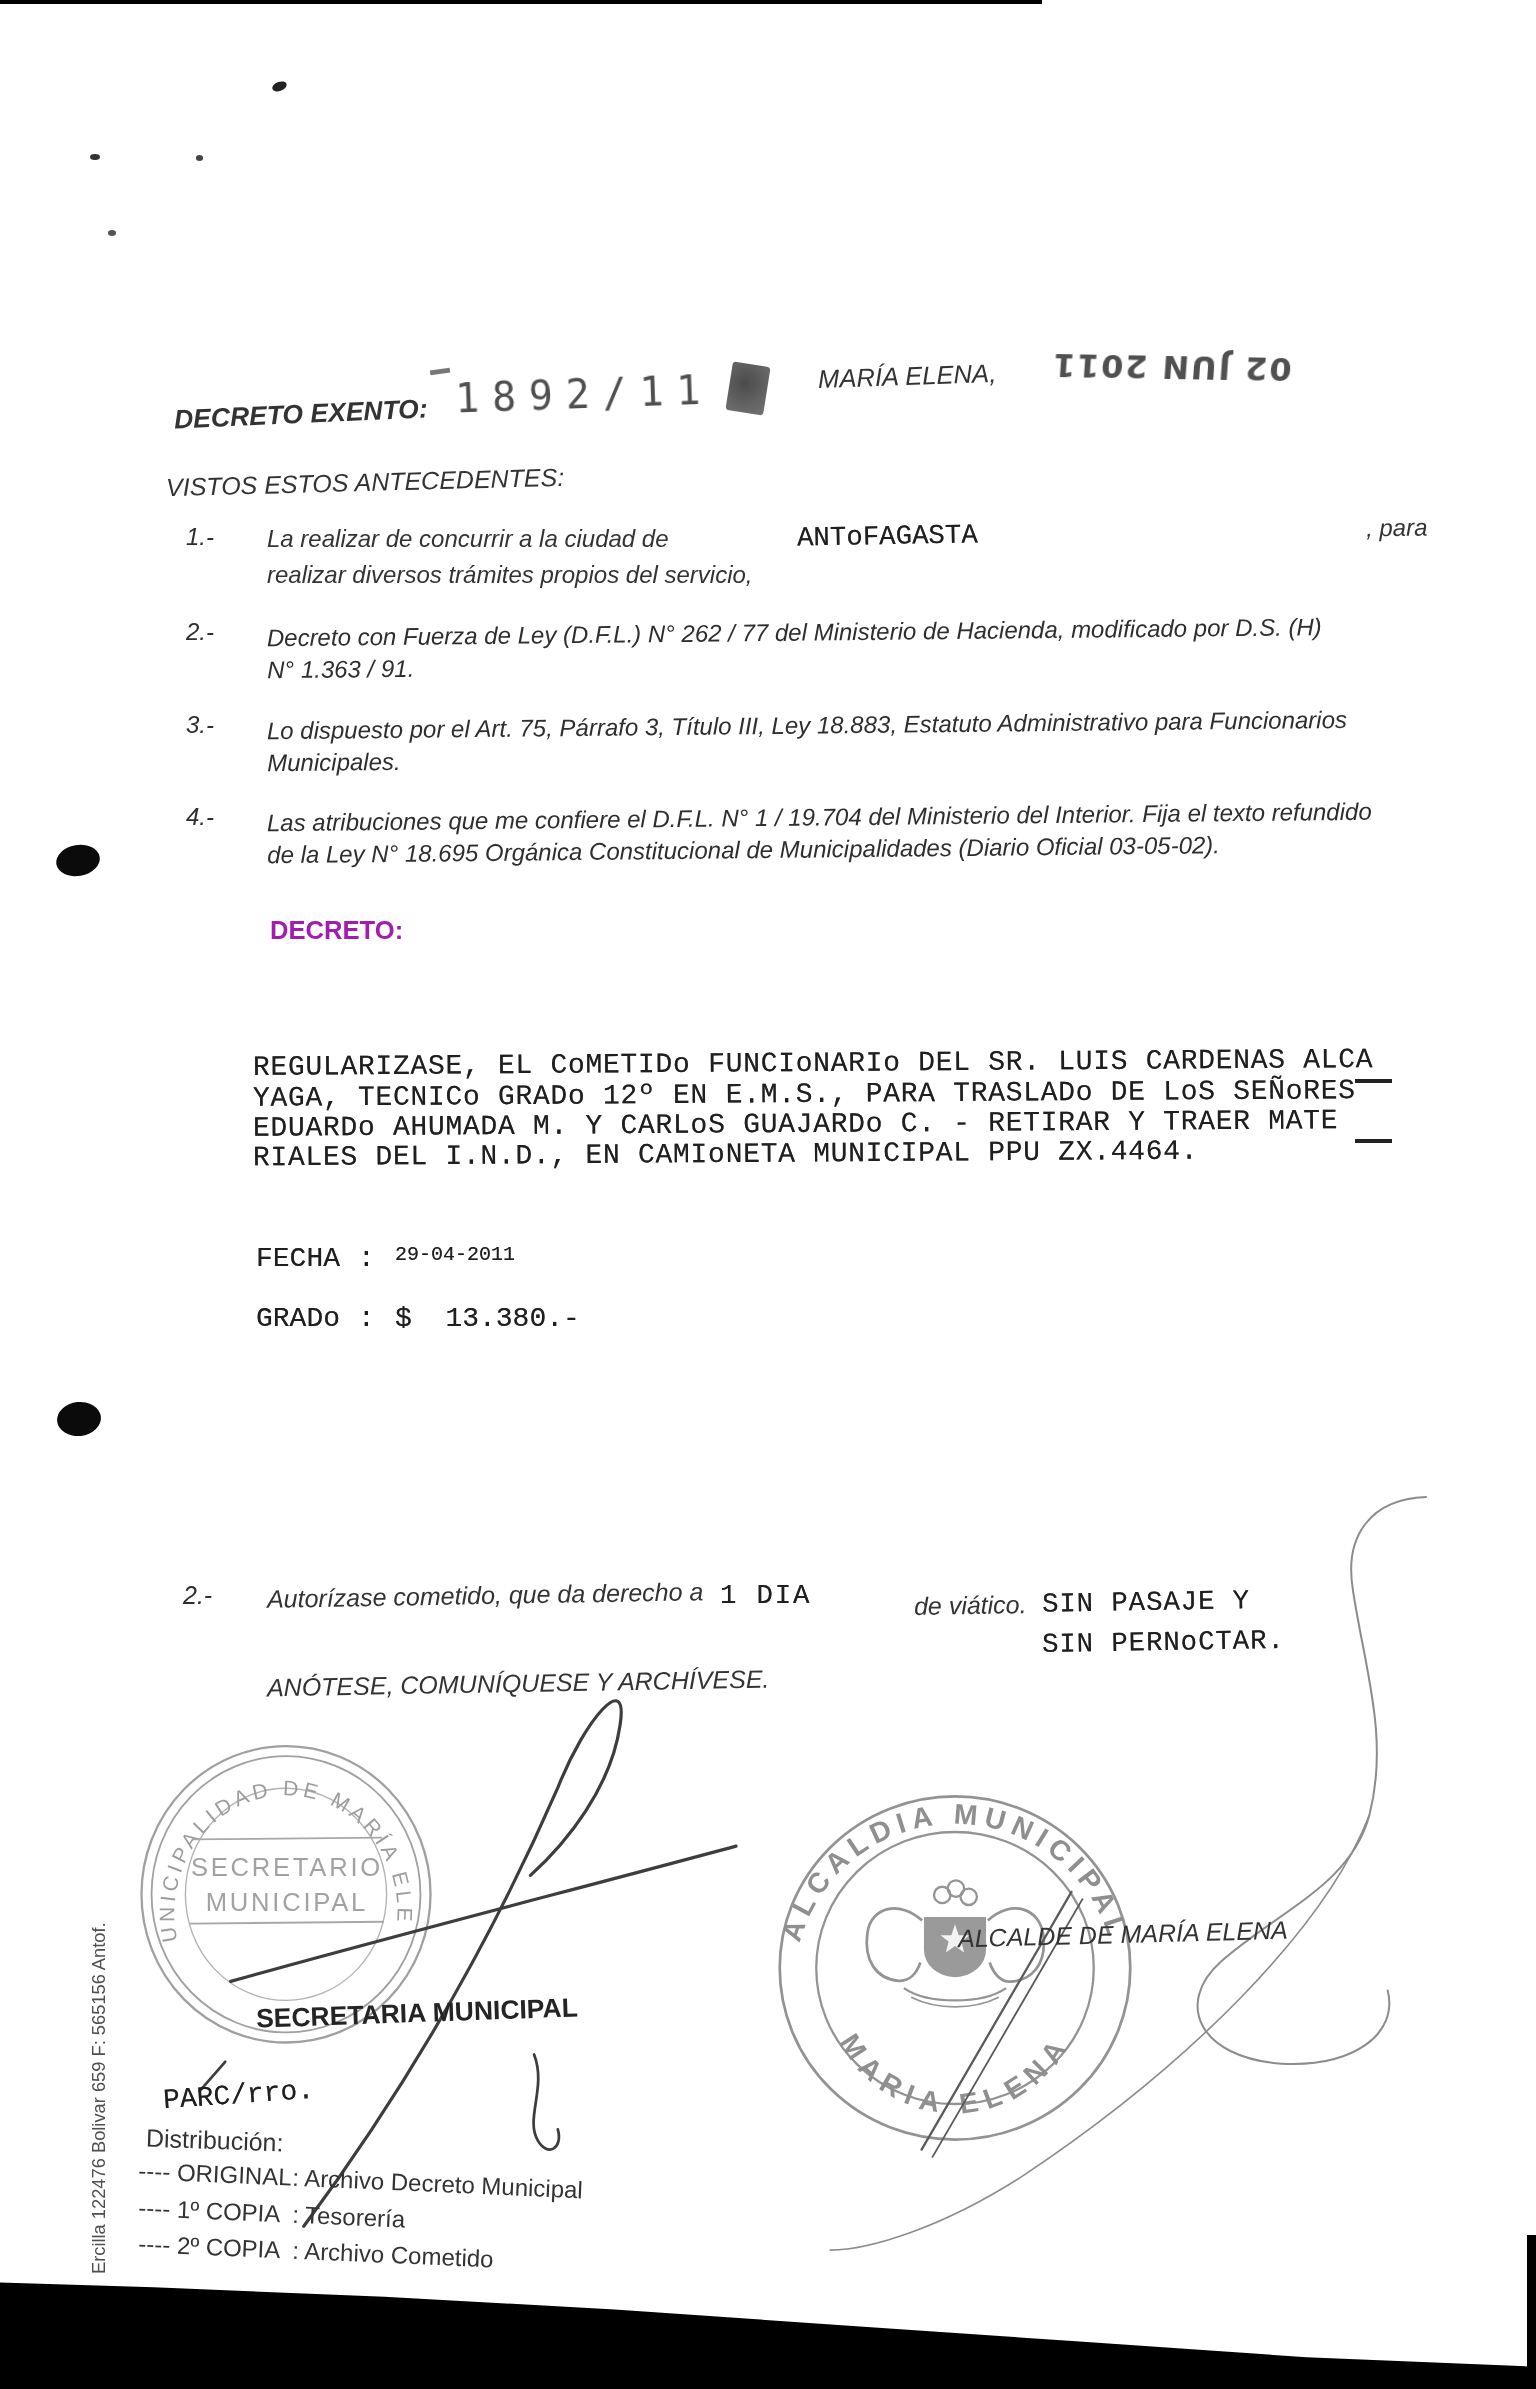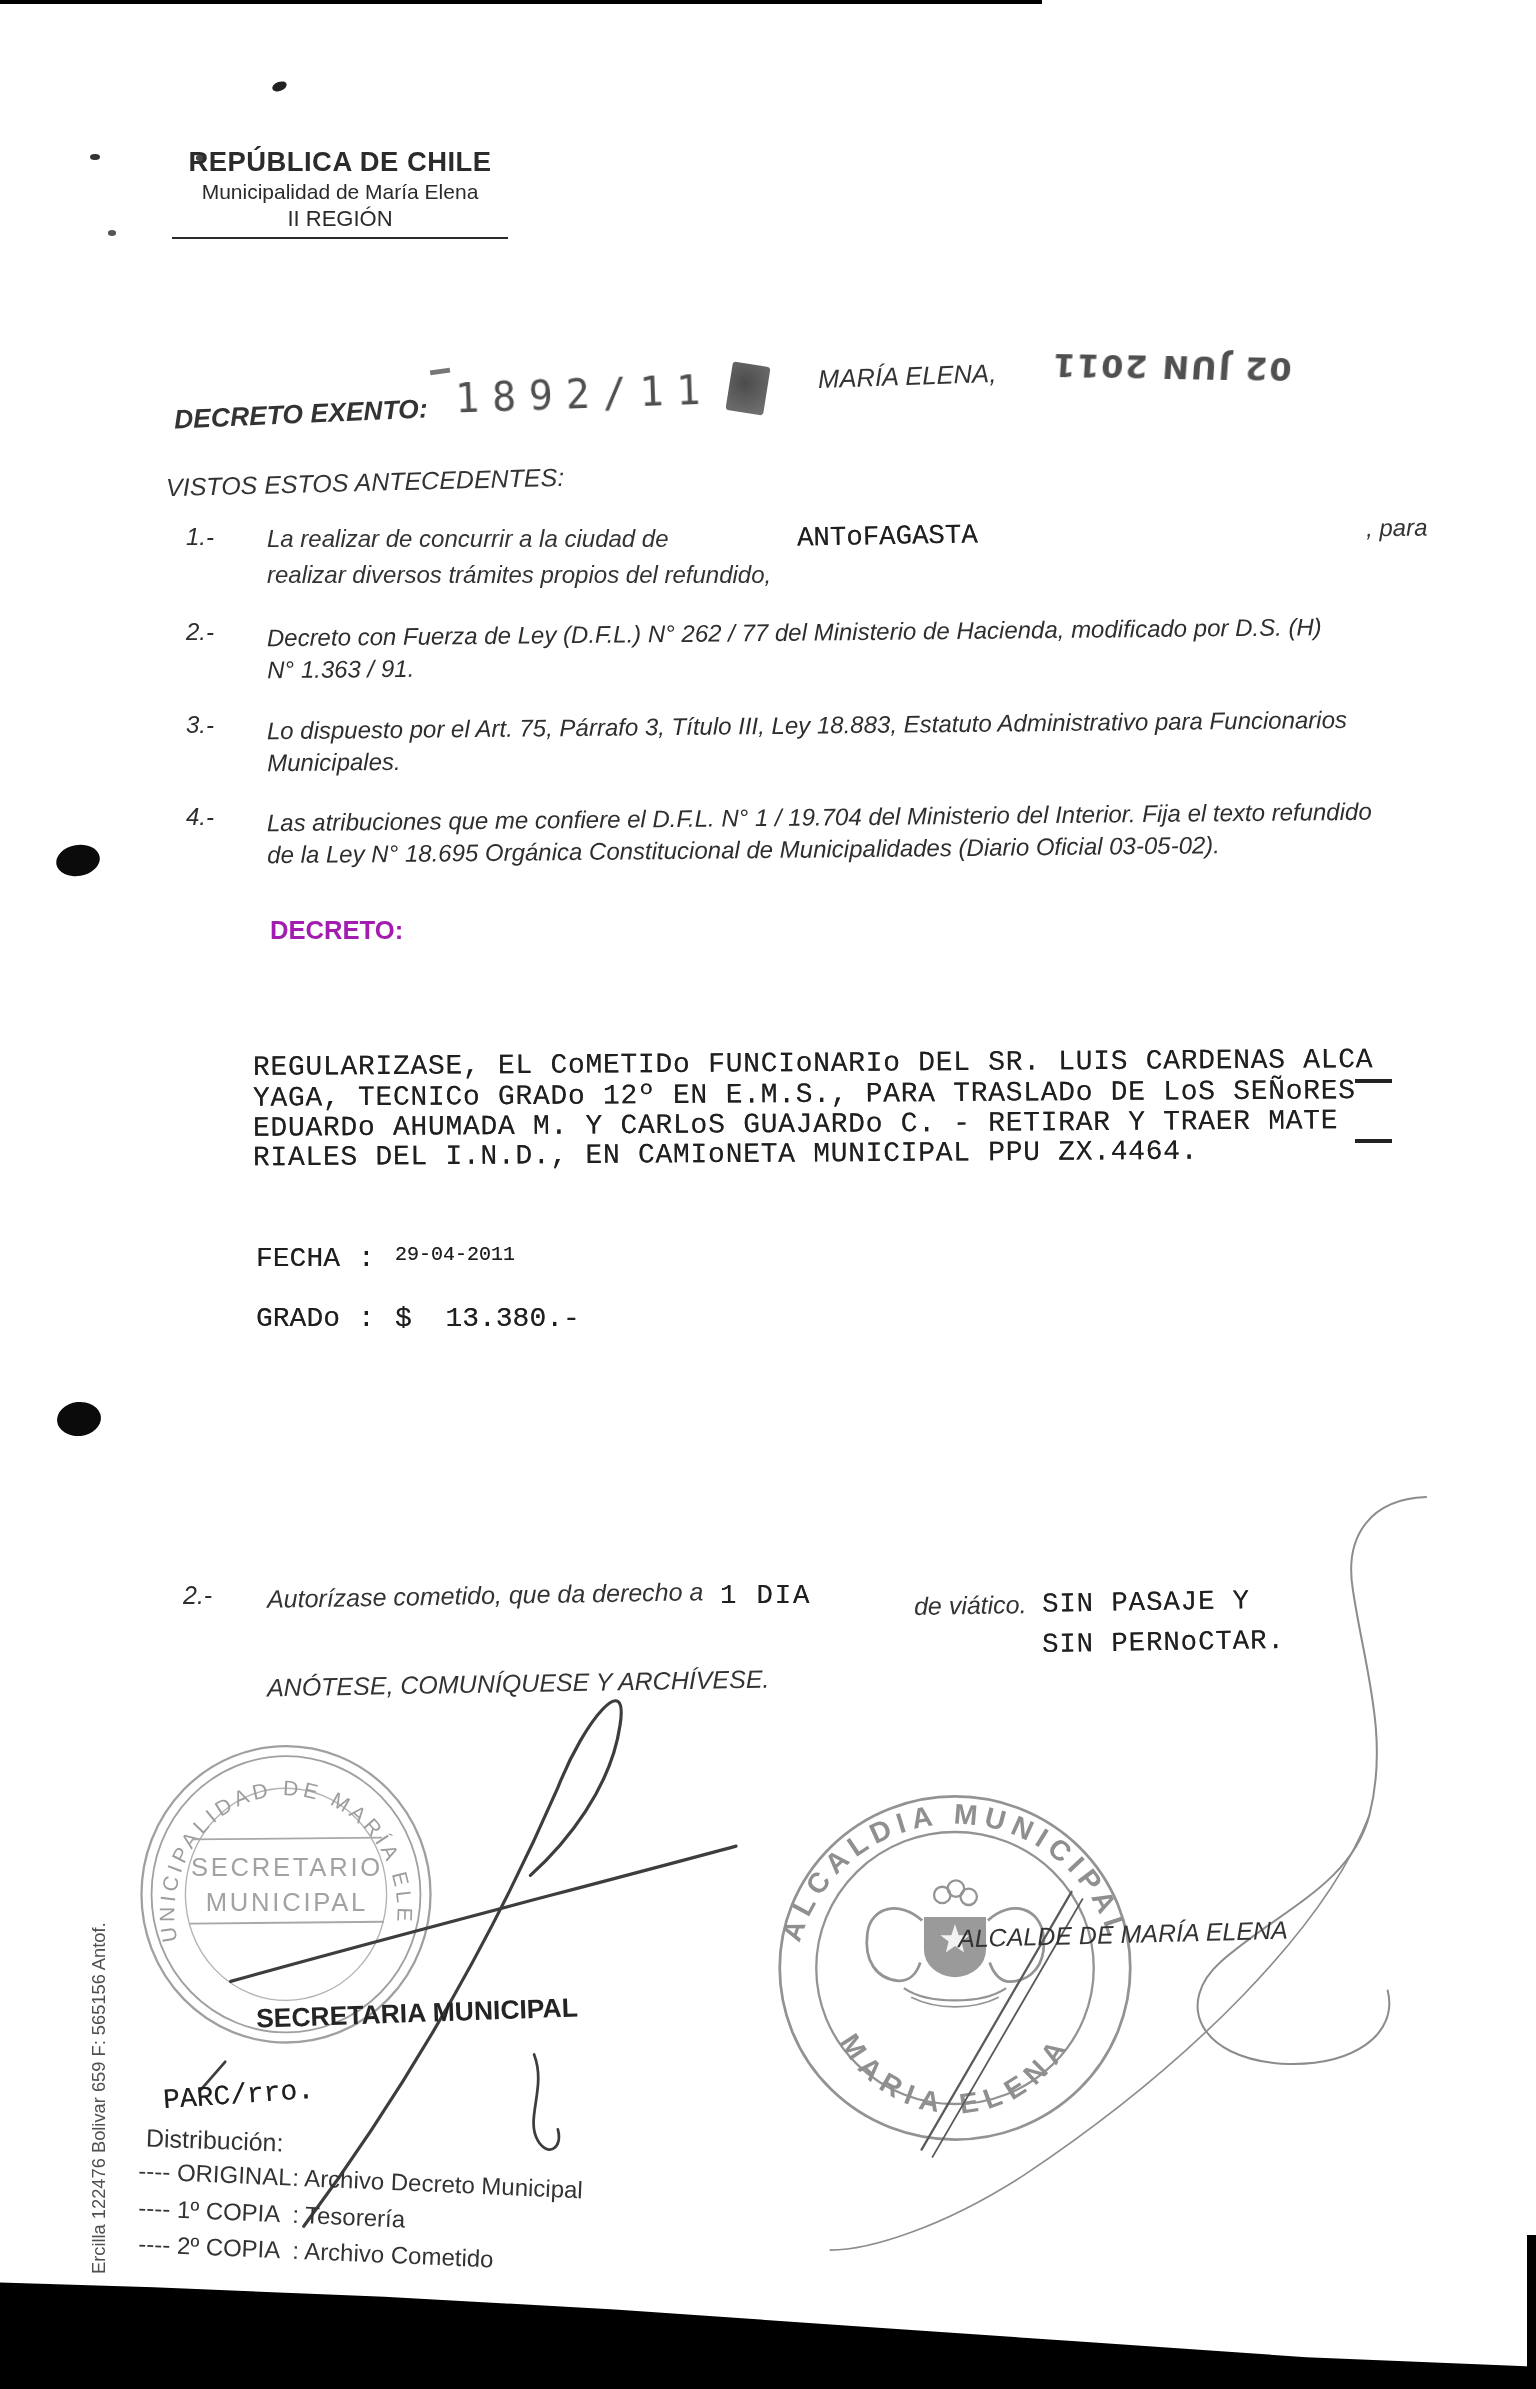--- a/index.html
+++ b/index.html
@@ -43,43 +43,37 @@
 
 <div class="page">
 
   <div class="t" style="left:0;top:0;width:1042px;height:3.7px;background:#000;"></div>
 
   <div class="speck" style="left:272px;top:82px;width:14.6px;height:9.1px;background:#222;transform:rotate(-20deg);"></div>
   <div class="speck" style="left:90px;top:154px;width:10px;height:6.4px;background:#333;"></div>
   <div class="speck" style="left:196px;top:155px;width:7.3px;height:5.5px;background:#444;"></div>
   <div class="speck" style="left:108px;top:230px;width:8.2px;height:5.5px;background:#555;"></div>
 
-  <div class="t hdr">
-    <div class="hdr1">REPÚBLICA DE CHILE</div>
-    <div class="hdr2">Municipalidad de María Elena</div>
-    <div class="hdr3">II REGIÓN</div>
-    <div class="hdr-rule"></div>
-  </div>
 
   <div class="t it b print" style="left:174px;top:399px;font-size:26.5px;transform:rotate(-2.5deg);">DECRETO EXENTO:</div>
   <div class="t num-stamp" style="left:455px;top:371px;">1892/11</div>
   <div class="t" style="left:729px;top:364px;width:38px;height:49px;border-radius:3.7px;opacity:.85;
               background:radial-gradient(circle at 40% 40%, #2c2c2c, #5a5a5a);transform:rotate(9deg);"></div>
   <div class="t" style="left:430px;top:369px;width:20px;height:4.6px;background:#777;transform:rotate(-8deg);"></div>
 
   <div class="t it print" style="left:818px;top:362px;font-size:25.6px;transform:rotate(-2deg);">MARÍA ELENA,</div>
   <div class="t date-stamp" style="left:1047px;top:340px;">02 JUN 2011</div>
 
   <div class="t it print" style="left:166px;top:468px;font-size:25px;transform:rotate(-1.5deg);">VISTOS ESTOS ANTECEDENTES:</div>
 
   <div class="t itemnum" style="left:186px;top:523px;">1.-</div>
   <div class="t it print" style="left:267px;top:525px;font-size:24px;">La realizar de concurrir a la ciudad de</div>
   <div class="t mono" style="left:797px;top:521px;font-size:27.4px;transform:rotate(-1deg);">ANToFAGASTA</div>
   <div class="t it print" style="left:1366px;top:514px;font-size:24px;transform:rotate(-1deg);">, para</div>
-  <div class="t it print" style="left:267px;top:561px;font-size:24px;">realizar diversos trámites propios del refundido,</div>
+  <div class="t it print" style="left:267px;top:561px;font-size:24px;">realizar diversos trámites propios del servicio,</div>
 
   <div class="t itemnum" style="left:186px;top:618px;">2.-</div>
   <div class="t itemtx pre" style="left:267px;top:616px;transform:rotate(-.6deg);">Decreto con Fuerza de Ley (D.F.L.) N° 262 / 77 del Ministerio de Hacienda, modificado por D.S. (H)
 N° 1.363 / 91.</div>
 
   <div class="t itemnum" style="left:186px;top:711px;">3.-</div>
   <div class="t itemtx pre" style="left:267px;top:709px;transform:rotate(-.6deg);">Lo dispuesto por el Art. 75, Párrafo 3, Título III, Ley 18.883, Estatuto Administrativo para Funcionarios
 Municipales.</div>
 
   <div class="t itemnum" style="left:186px;top:803px;">4.-</div>

